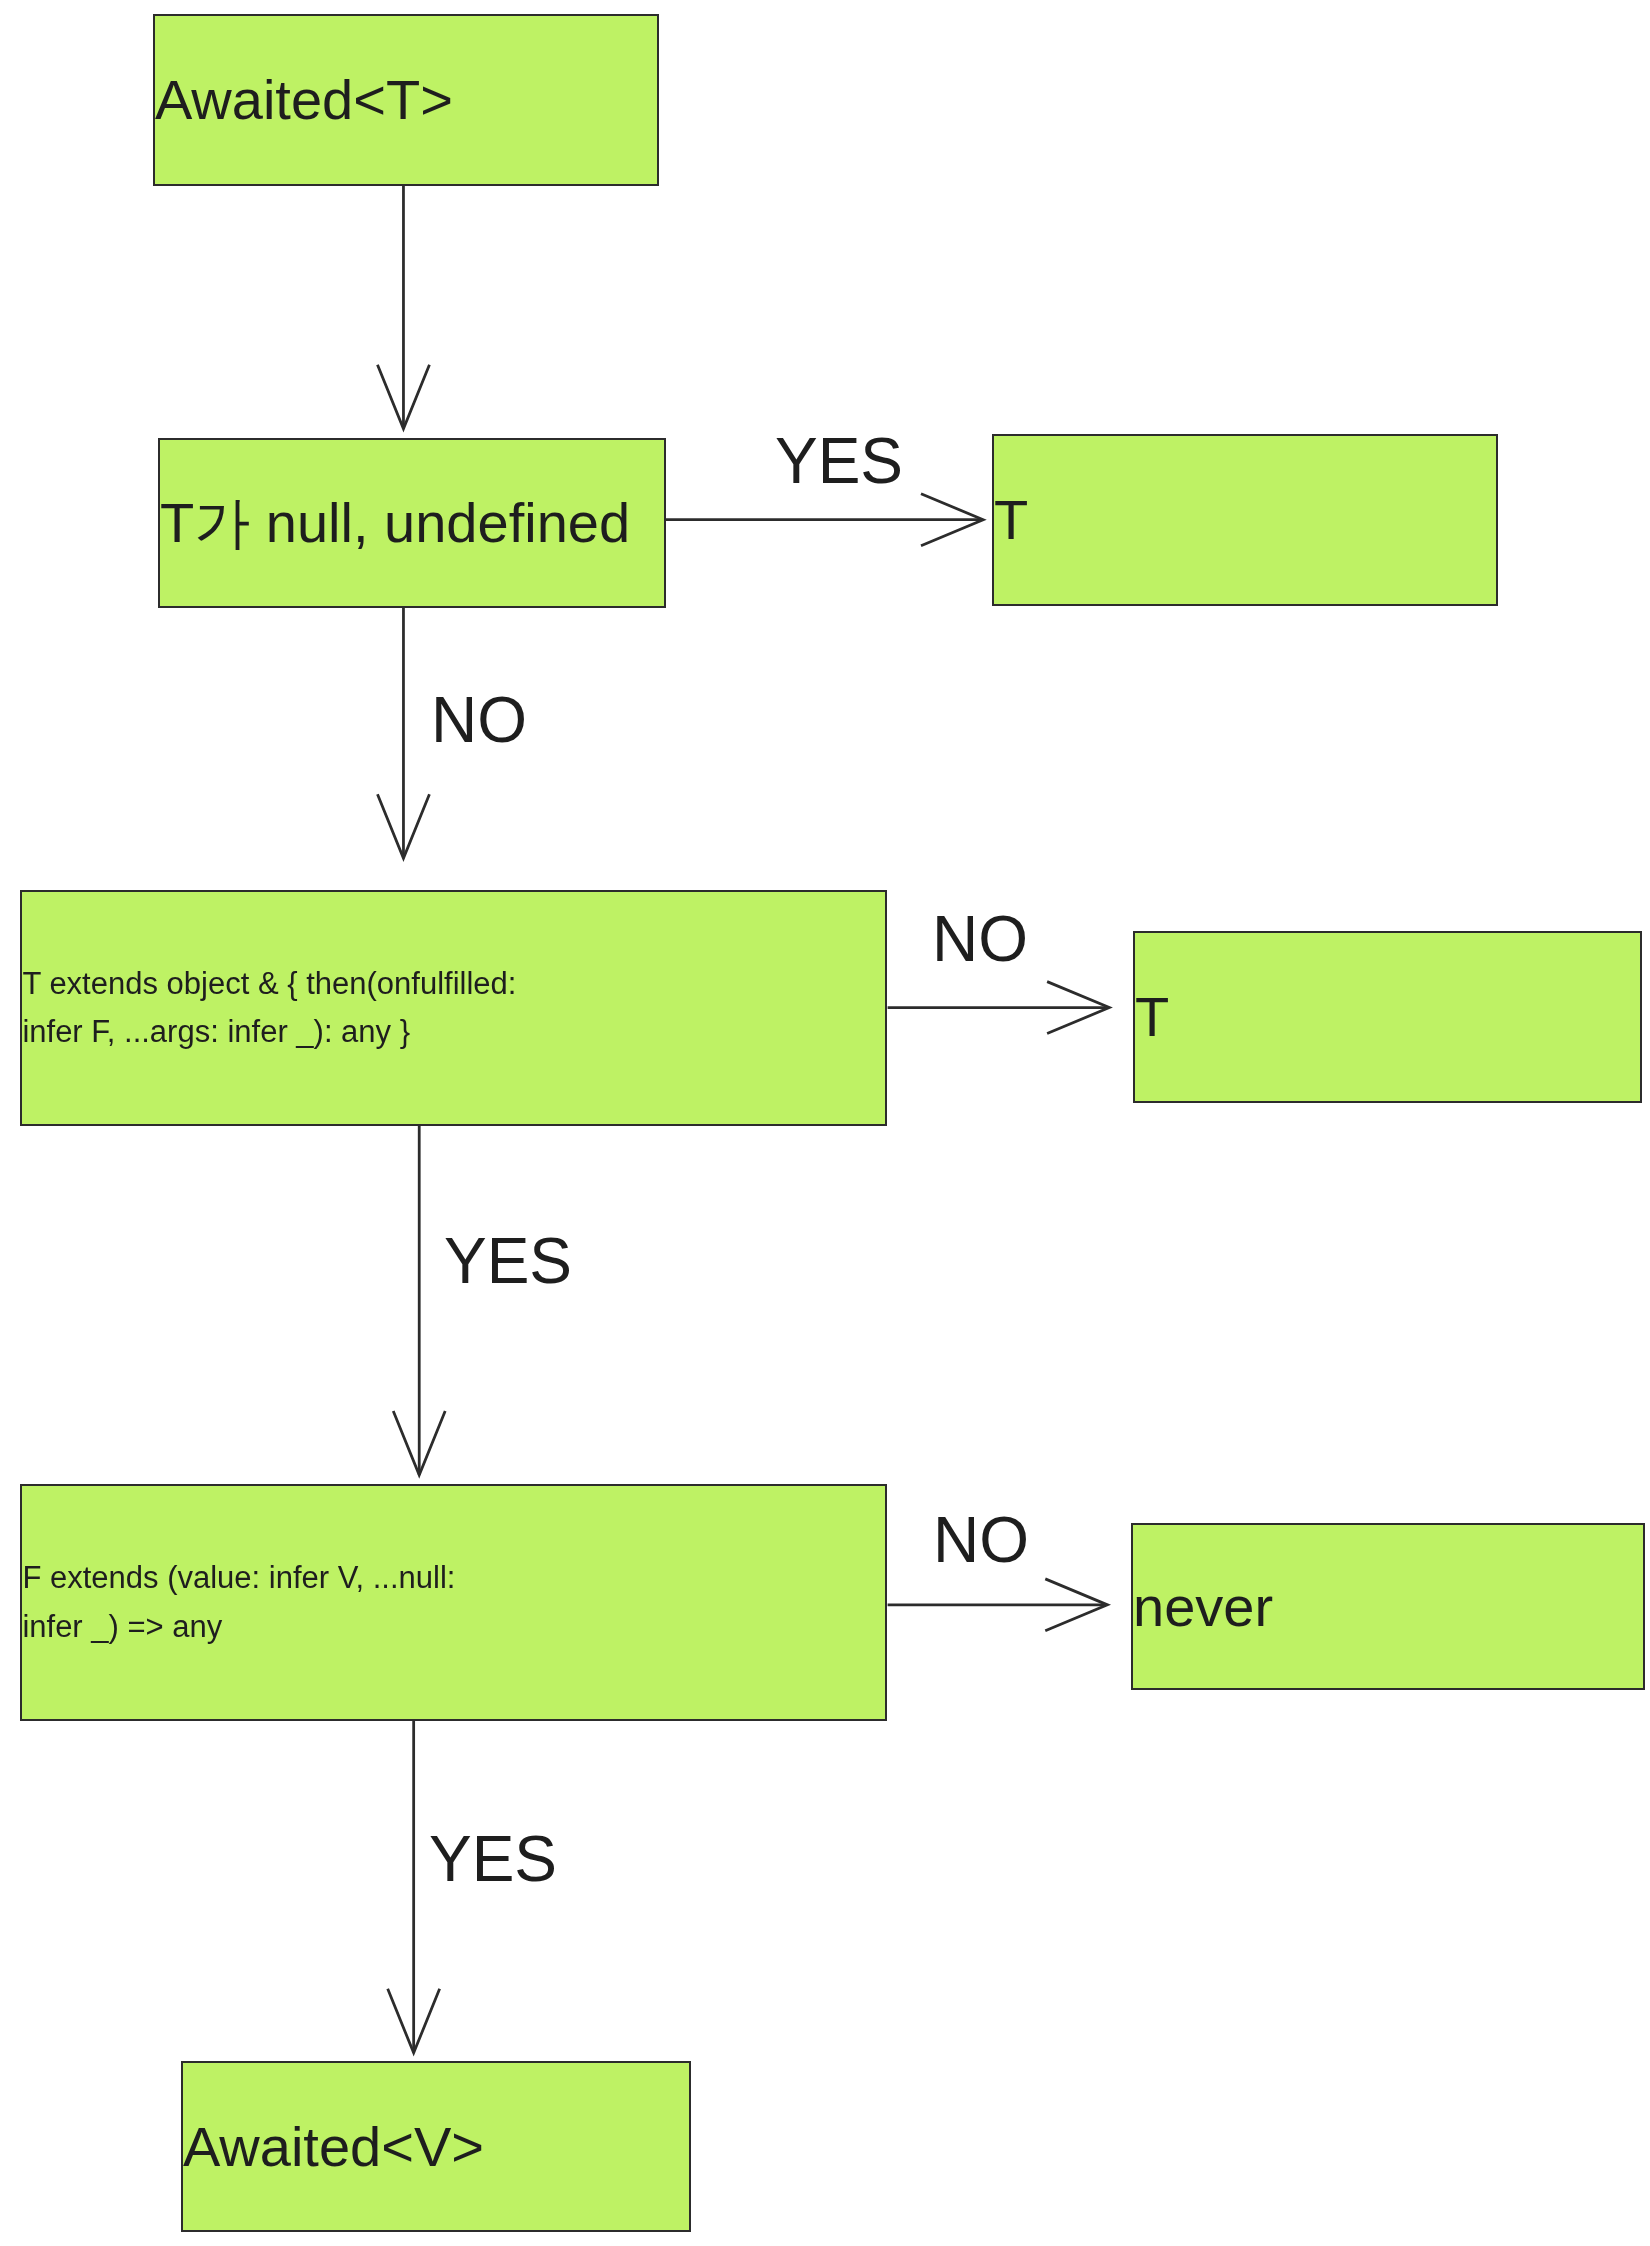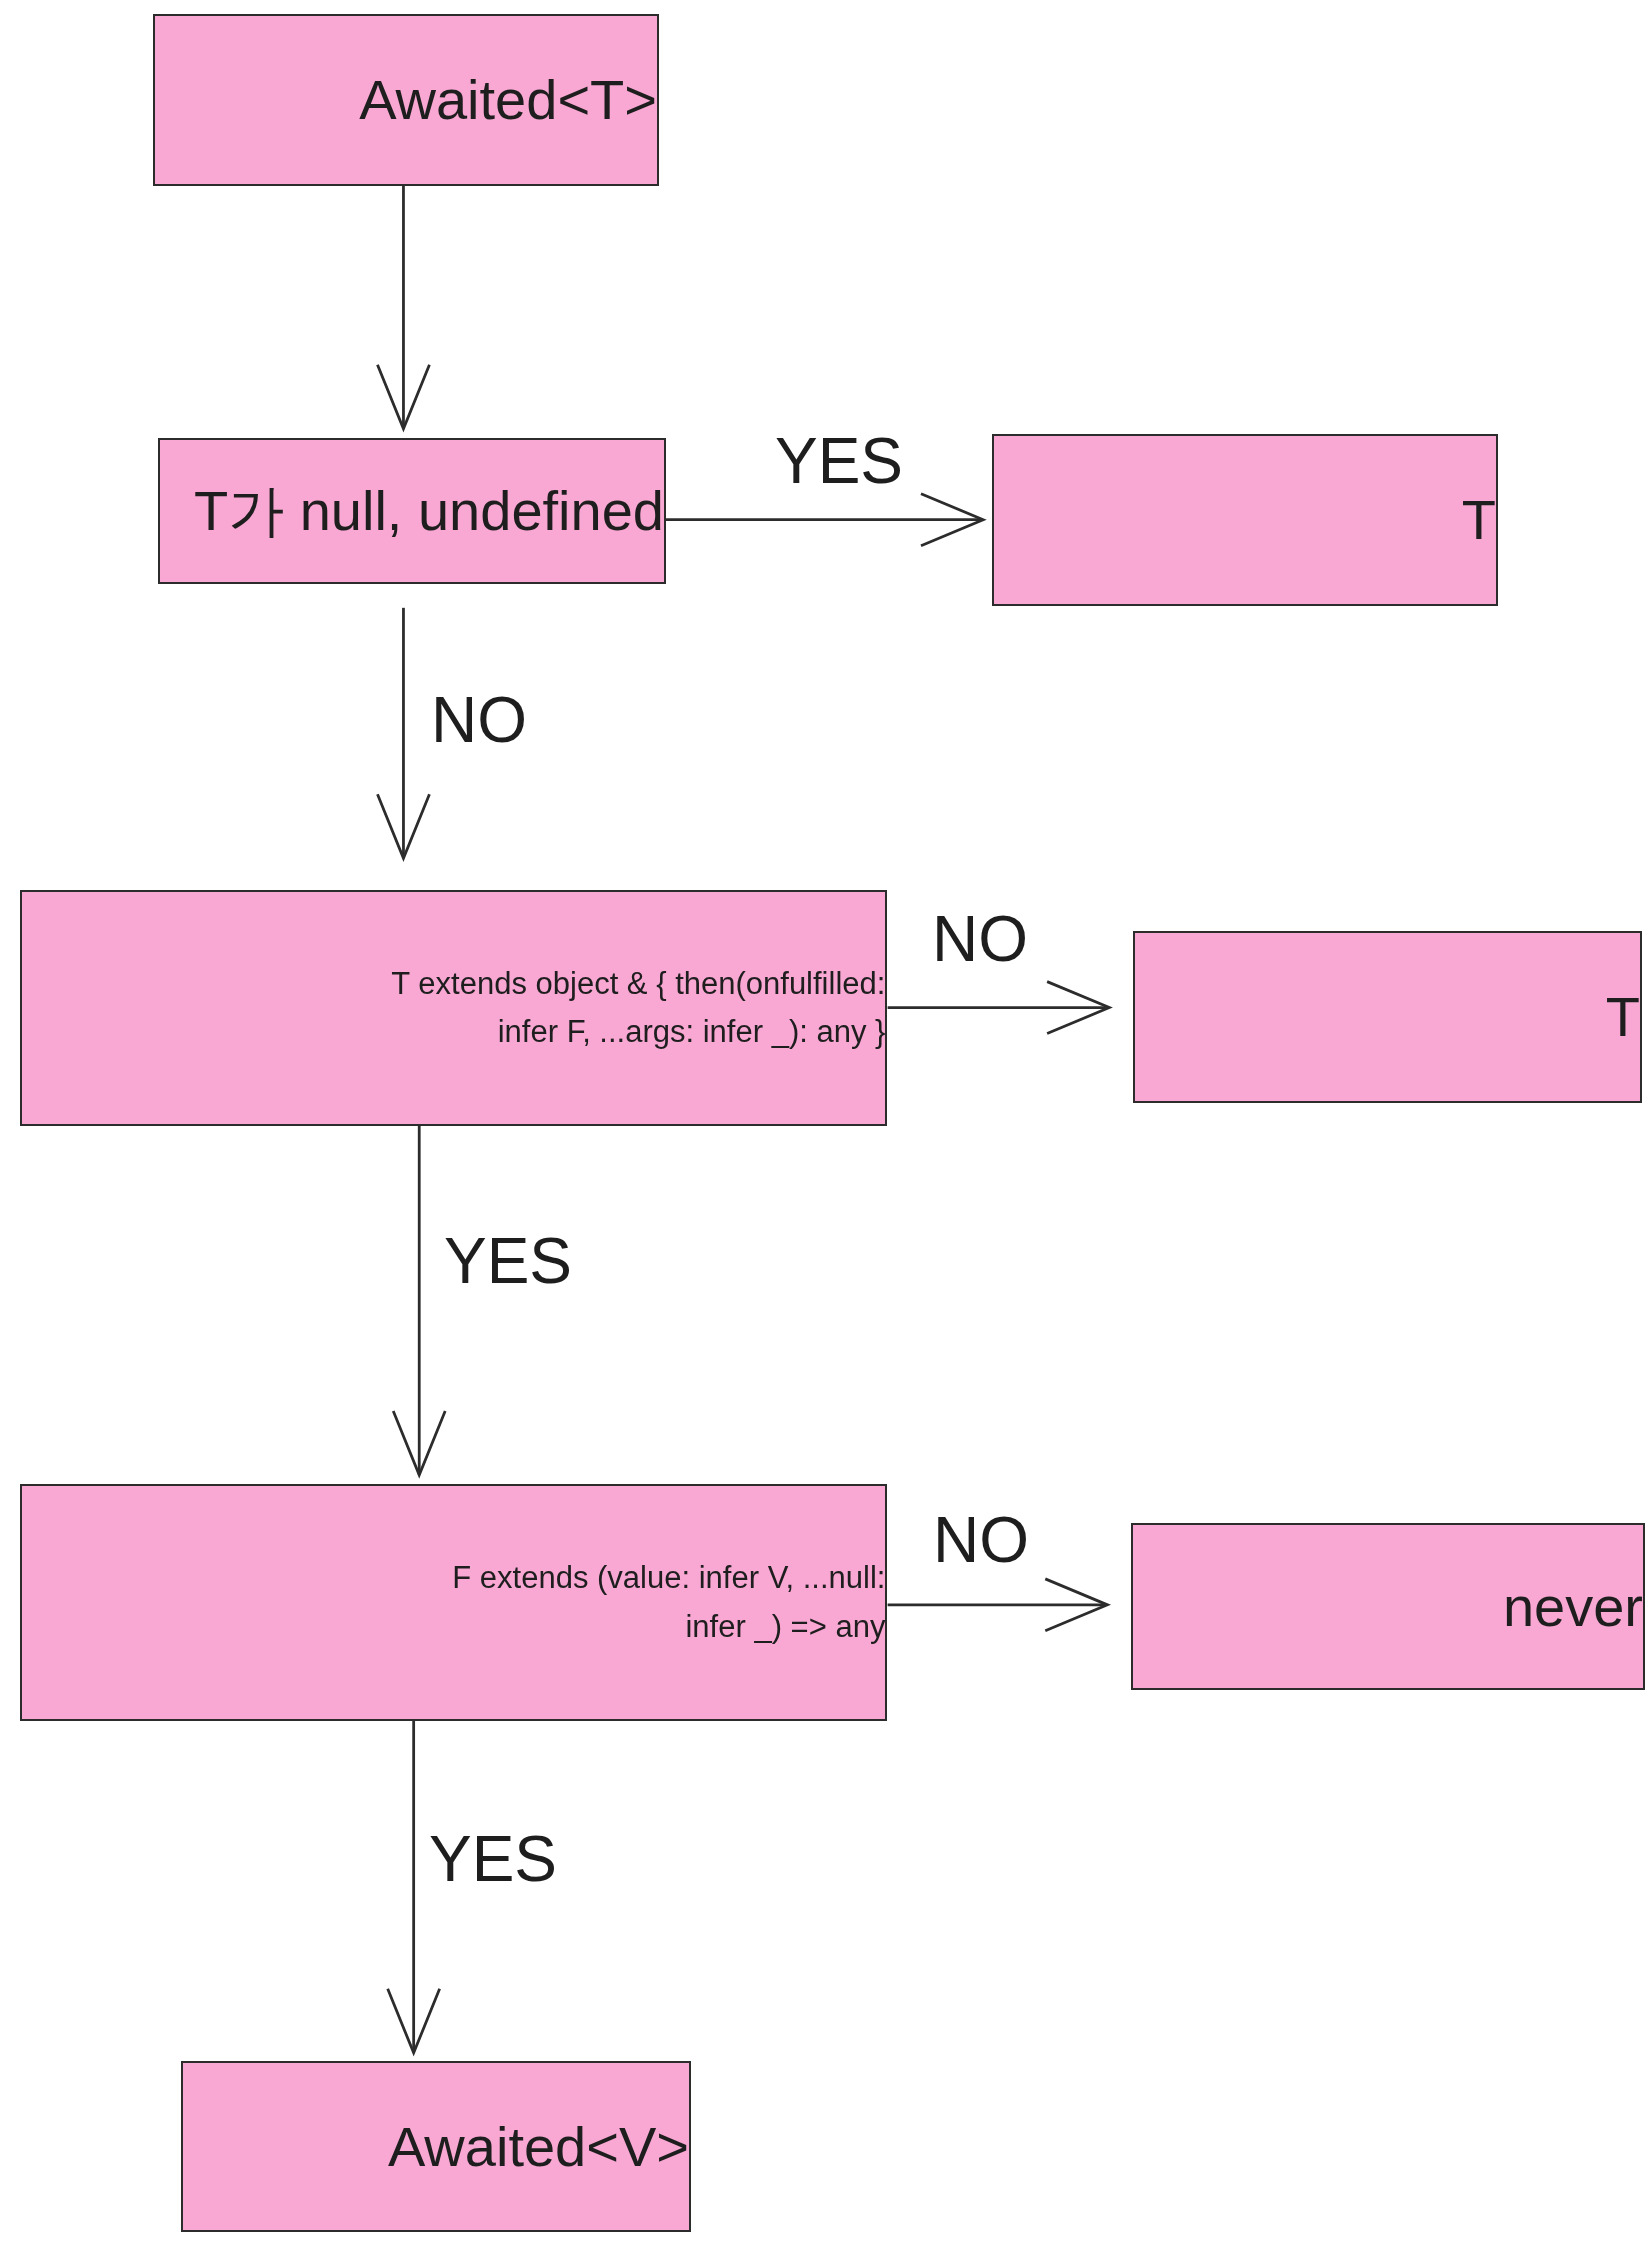--- a/index.html
+++ b/index.html
@@ -24,44 +24,44 @@
     height: 2247px;
   }
   .edges-svg line, .edges-svg polyline {
     stroke: #2c2c2c;
     stroke-width: 3;
     fill: none;
   }
   .node {
     position: absolute;
     border: 2.8px solid #2c2c2c;
-    background: #f9a8d4;
+    background: #bef264;
     display: flex;
     flex-direction: column;
-    align-items: flex-end;
+    align-items: flex-start;
     justify-content: center;
     text-align: center;
     box-sizing: border-box;
     font-size: 56px;
     line-height: 1.25;
     white-space: nowrap;
   }
   .node.multiline {
     font-size: 31px;
     line-height: 1.55;
   }
   .edge-label {
     position: absolute;
     transform: translate(-50%, -50%);
     font-size: 64px;
     white-space: nowrap;
   }
   
   .n-awaited-t       { left: 153px;  top: 14px;   width: 506px; height: 172px; }
-  .n-null-check      { left: 158px;  top: 438px;  width: 508px; height: 146px; }
+  .n-null-check      { left: 158px;  top: 438px;  width: 508px; height: 170px; }
   .n-result-t-1      { left: 992px; top: 434px;  width: 506px; height: 172px; }
   .n-thenable-check  { left: 20.4px;   top: 890px;  width: 867px; height: 236px; }
   .n-result-t-2      { left: 1133px; top: 931px; width: 509px; height: 172px; }
   .n-fulfilled-check { left: 20.4px;   top: 1484px; width: 867px; height: 237px; }
   .n-result-never    { left: 1131px; top: 1523px; width: 514px; height: 167px; }
   .n-awaited-v       { left: 181px;  top: 2061px; width: 510px; height: 171px; }
   
   .l-yes-1 { left: 839px;  top: 461px;  }
   .l-no-1  { left: 479px;  top: 720px;  }
   .l-no-2  { left: 980px; top: 939px; }

